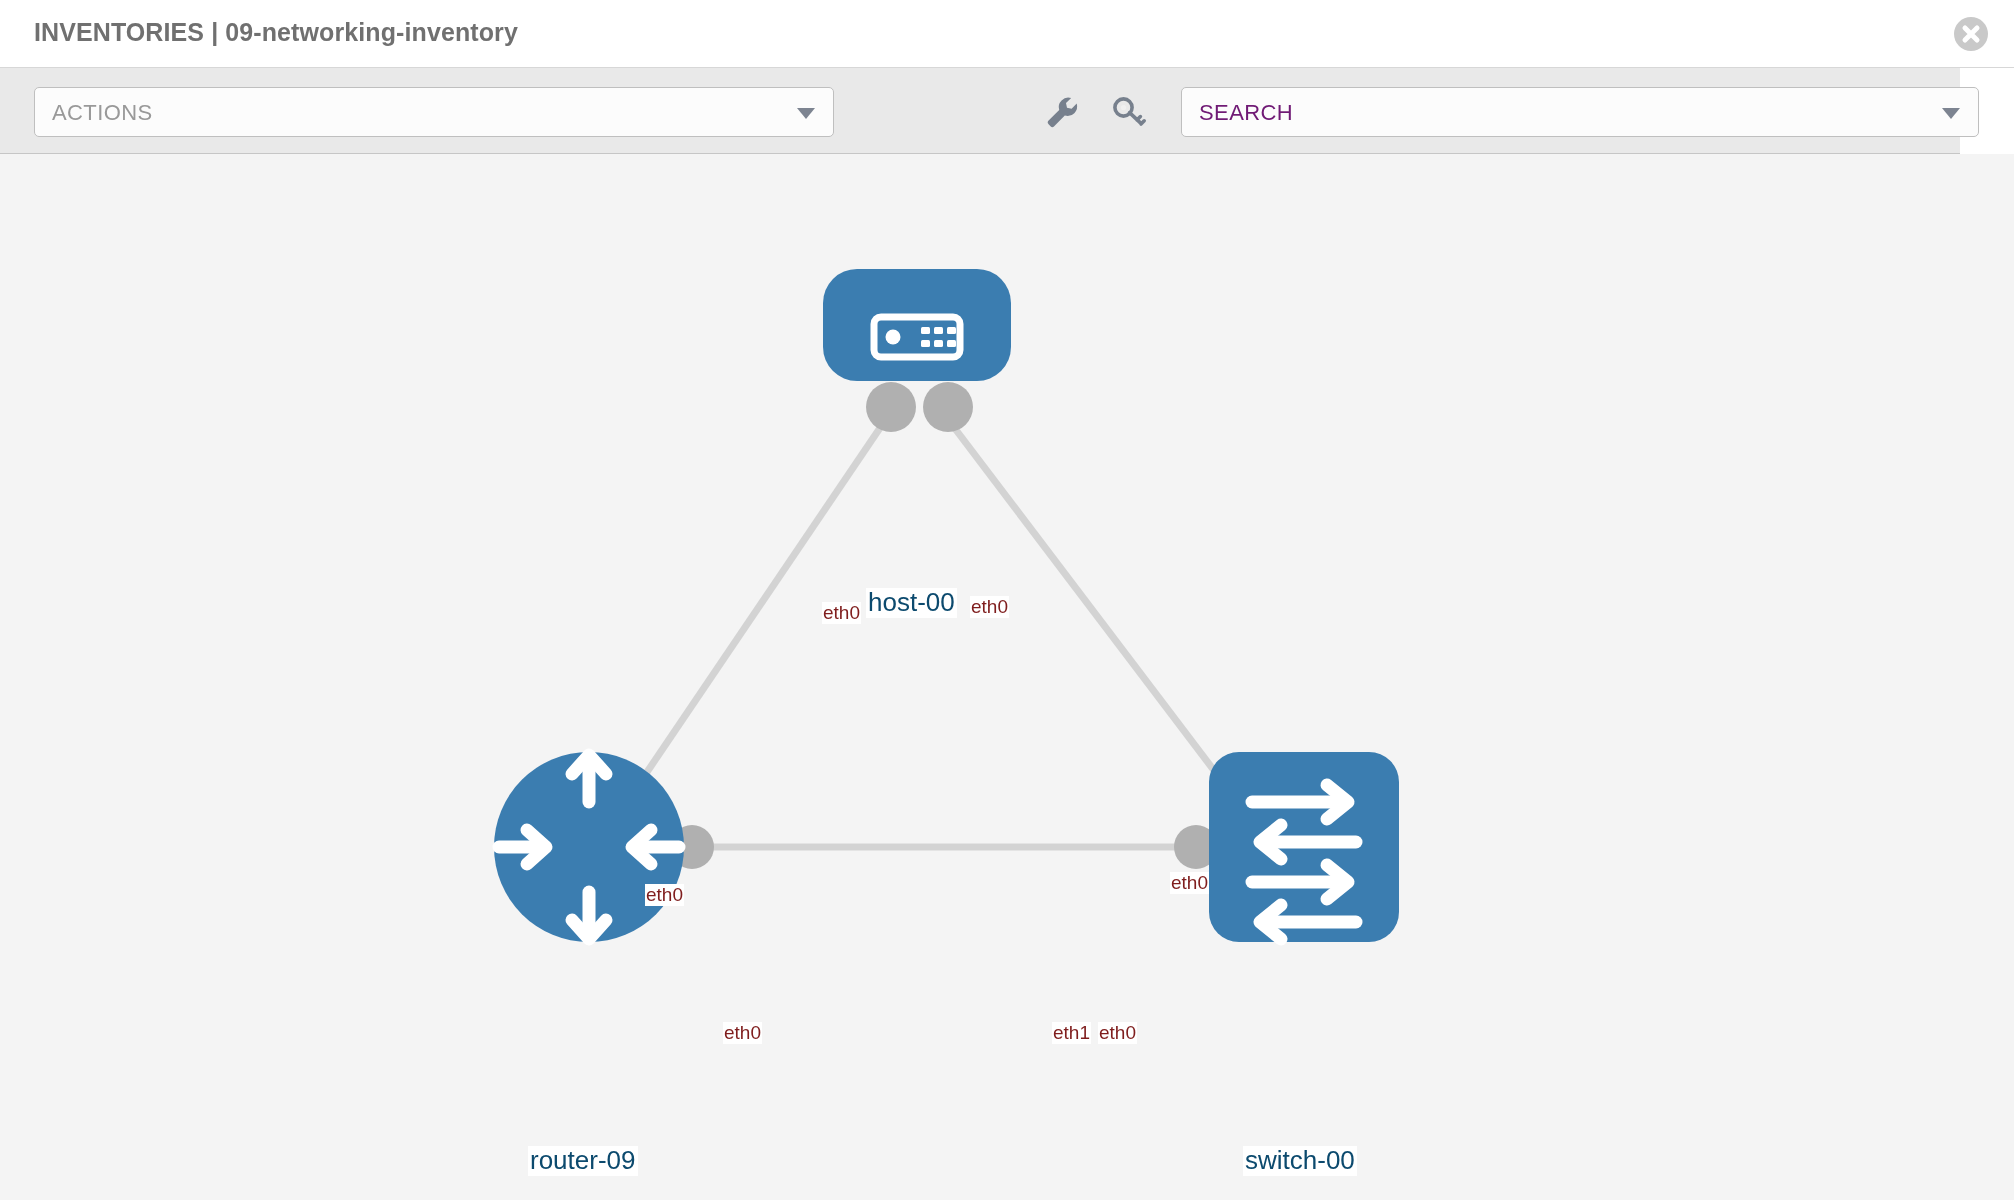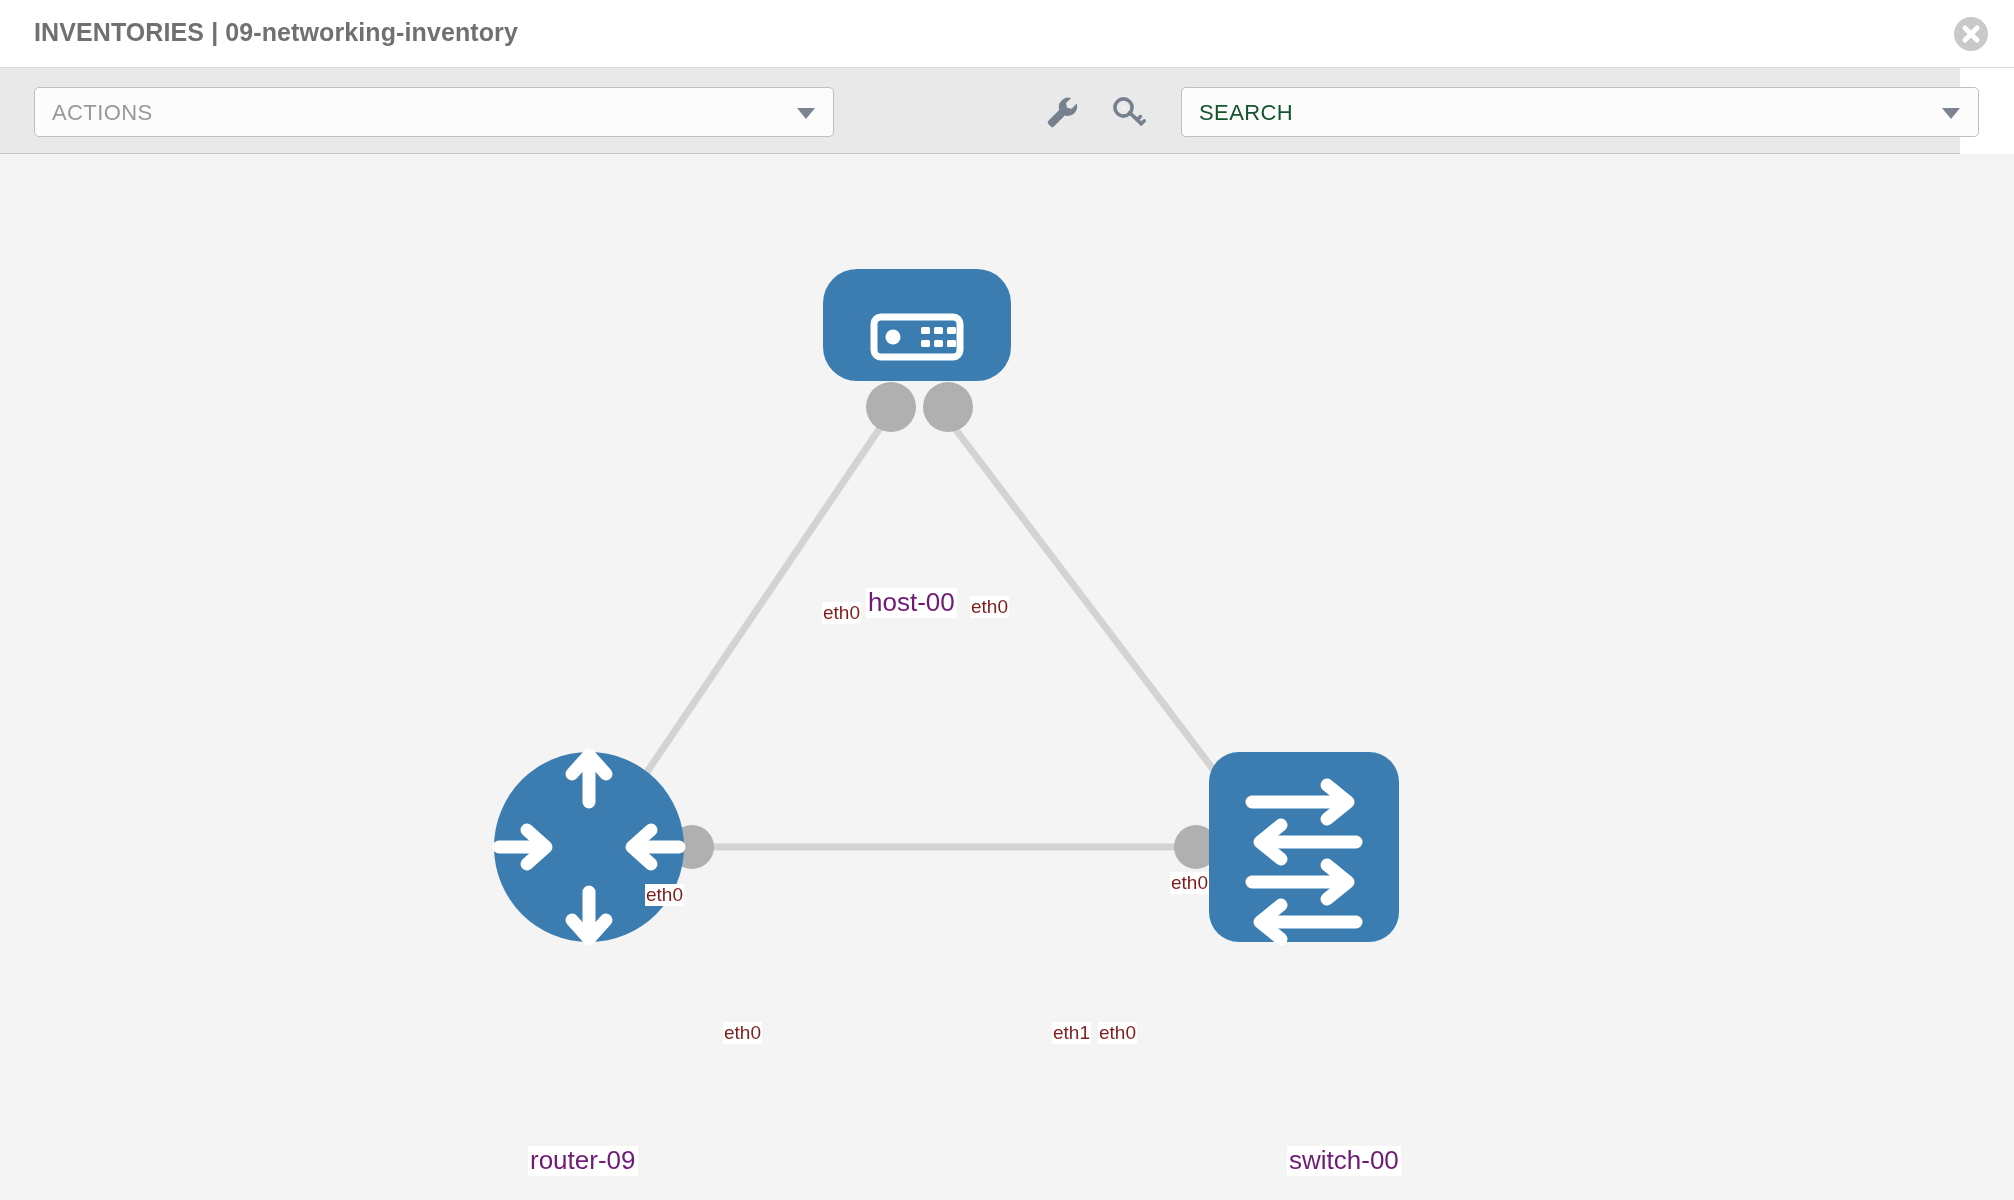--- a/index.html
+++ b/index.html
@@ -113,39 +113,39 @@
     border: 1px solid #bfbfbf;
     border-radius: 5px;
     box-sizing: border-box;
     cursor: text;
   }
   .search-box .sel-label {
     position: absolute;
     left: 17px;
     top: 12px;
     font-size: 22px;
-    color: #14532d;
+    color: #701a75;
     letter-spacing: 0.4px;
   }
 
   
   .canvas {
     position: absolute;
     left: 0; top: 154px;
     width: 2014px;
     height: 1046px;
     background: #f4f4f4;
     overflow: hidden;
   }
   .canvas svg { position:absolute; left:0; top:0; }
 
   .node-label {
     position: absolute;
     font-size: 26px;
-    color: #701a75;
+    color: #0c4a6e;
     background: #ffffff;
     white-space: nowrap;
     padding: 0 2px;
     line-height: 1.15;
   }
   .iface-label {
     position: absolute;
     font-size: 19px;
     color: #7f1d1d;
     background: #ffffff;
@@ -264,21 +264,21 @@
           <path d="M1327 711 L1348 728 L1327 745"></path>
 
           <path d="M1356 768 L1263 768"></path>
           <path d="M1281 751 L1260 768 L1281 785"></path>
         </g>
       </g>
     </svg>
 
     <div class="node-label" style="left:866px; top:434px;">host-00</div>
     <div class="node-label" style="left:528px; top:992px;">router-09</div>
-    <div class="node-label" style="left:1243px; top:992px;margin-left:44px;">switch-00</div>
+    <div class="node-label" style="left:1243px; top:992px;">switch-00</div>
 
     <div class="iface-label" style="left:822px; top:448px;">eth0</div>
     <div class="iface-label" style="left:970px; top:442px;">eth0</div>
     <div class="iface-label" style="left:645px; top:730px;">eth0</div>
     <div class="iface-label" style="left:1170px; top:718px;">eth0</div>
     <div class="iface-label" style="left:723px; top:868px;">eth0</div>
     <div class="iface-label" style="left:1098px; top:868px;">eth0</div>
     <div class="iface-label" style="left:1052px; top:868px;">eth1</div>
 
   </div>

